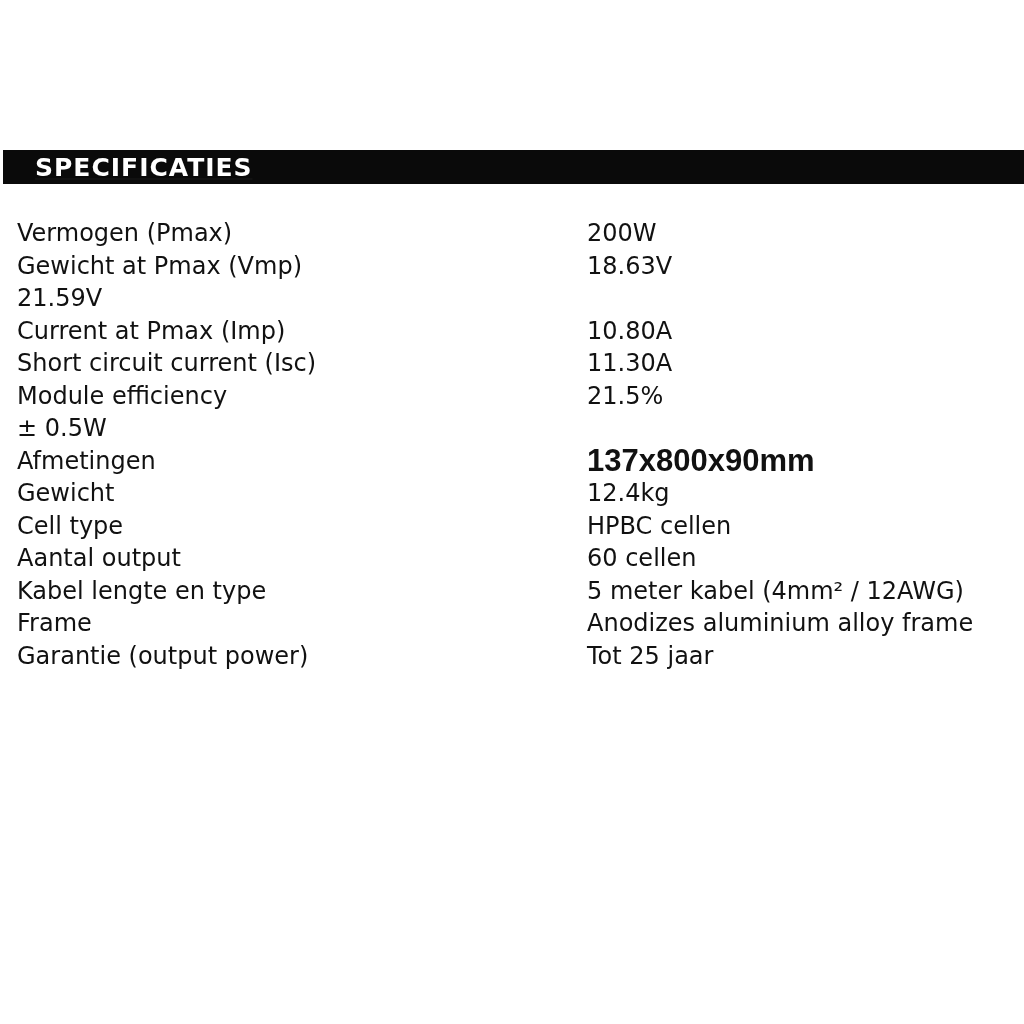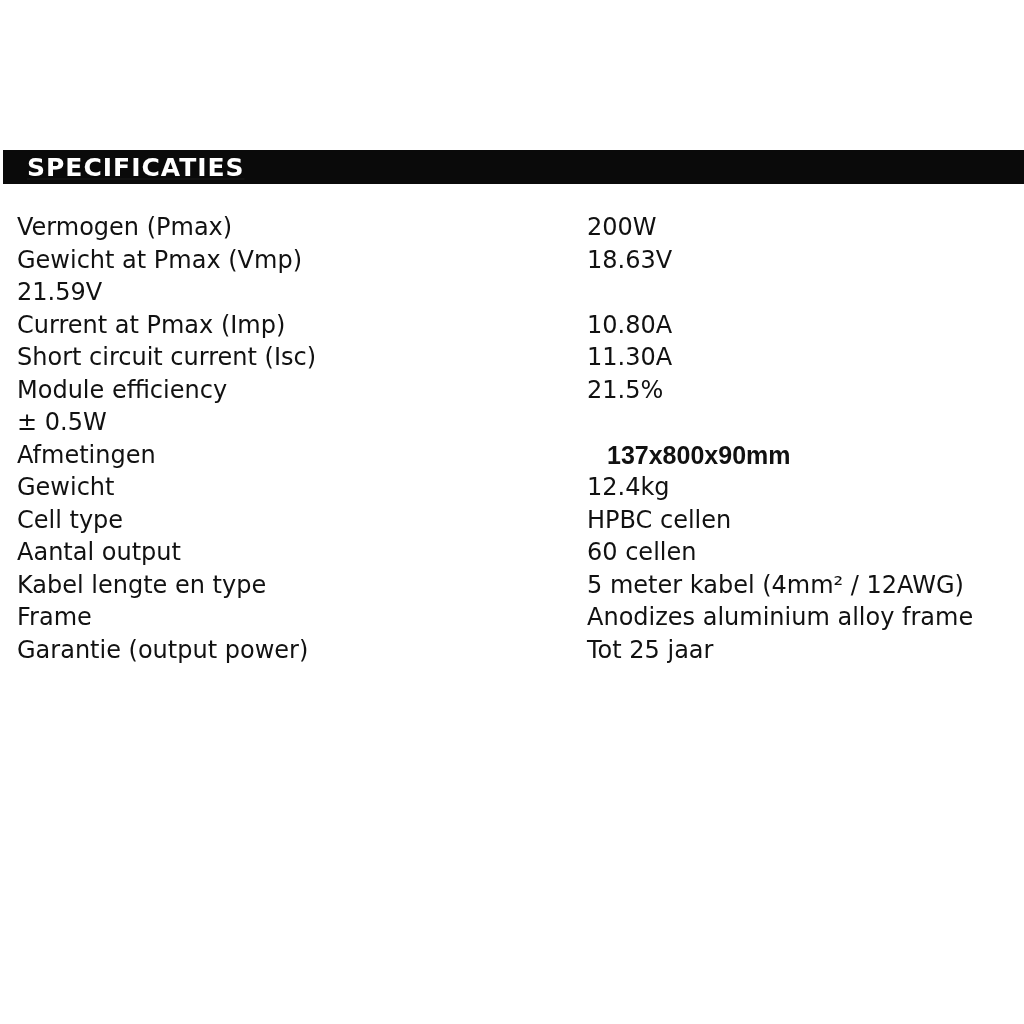--- a/index.html
+++ b/index.html
@@ -20,35 +20,35 @@
   #header-bar {
     position: absolute;
     left: 3px;
     right: 0;
     top: 150px;
     height: 34px;
     background: #0a0a0a;
     display: flex;
     align-items: center;
     box-sizing: border-box;
-    padding-left: 24px;
+    padding-left: 32px;
     text-decoration: underline;
   }
   #header-bar .title {
     color: #ffffff;
     font-size: 25px;
     font-weight: bold;
     letter-spacing: 1px;
     line-height: 1;
     white-space: nowrap;
   }
   
   #spec-table {
     position: absolute;
-    top: 211px;
+    top: 217px;
     left: 17px;
     right: 0;
   }
   .spec-row {
     display: flex;
     height: 32.5px;
     align-items: center;
     font-size: 24px;
     line-height: 32.5px;
     white-space: nowrap;
@@ -56,22 +56,21 @@
   .spec-label {
     width: 570px;
     flex: 0 0 570px;
   }
   .spec-value {
     flex: 1;
   }
   .bold-value {
     font-family: "Liberation Sans", sans-serif;
     font-weight: bold;
-    font-size: 25px;
-    margin-left: 20px;
+    font-size: 31px;
   }
 </style>
 </head>
 <body>
 
 <div id="page">
 
   <div id="header-bar">
     <span class="title">SPECIFICATIES</span>
   </div>

